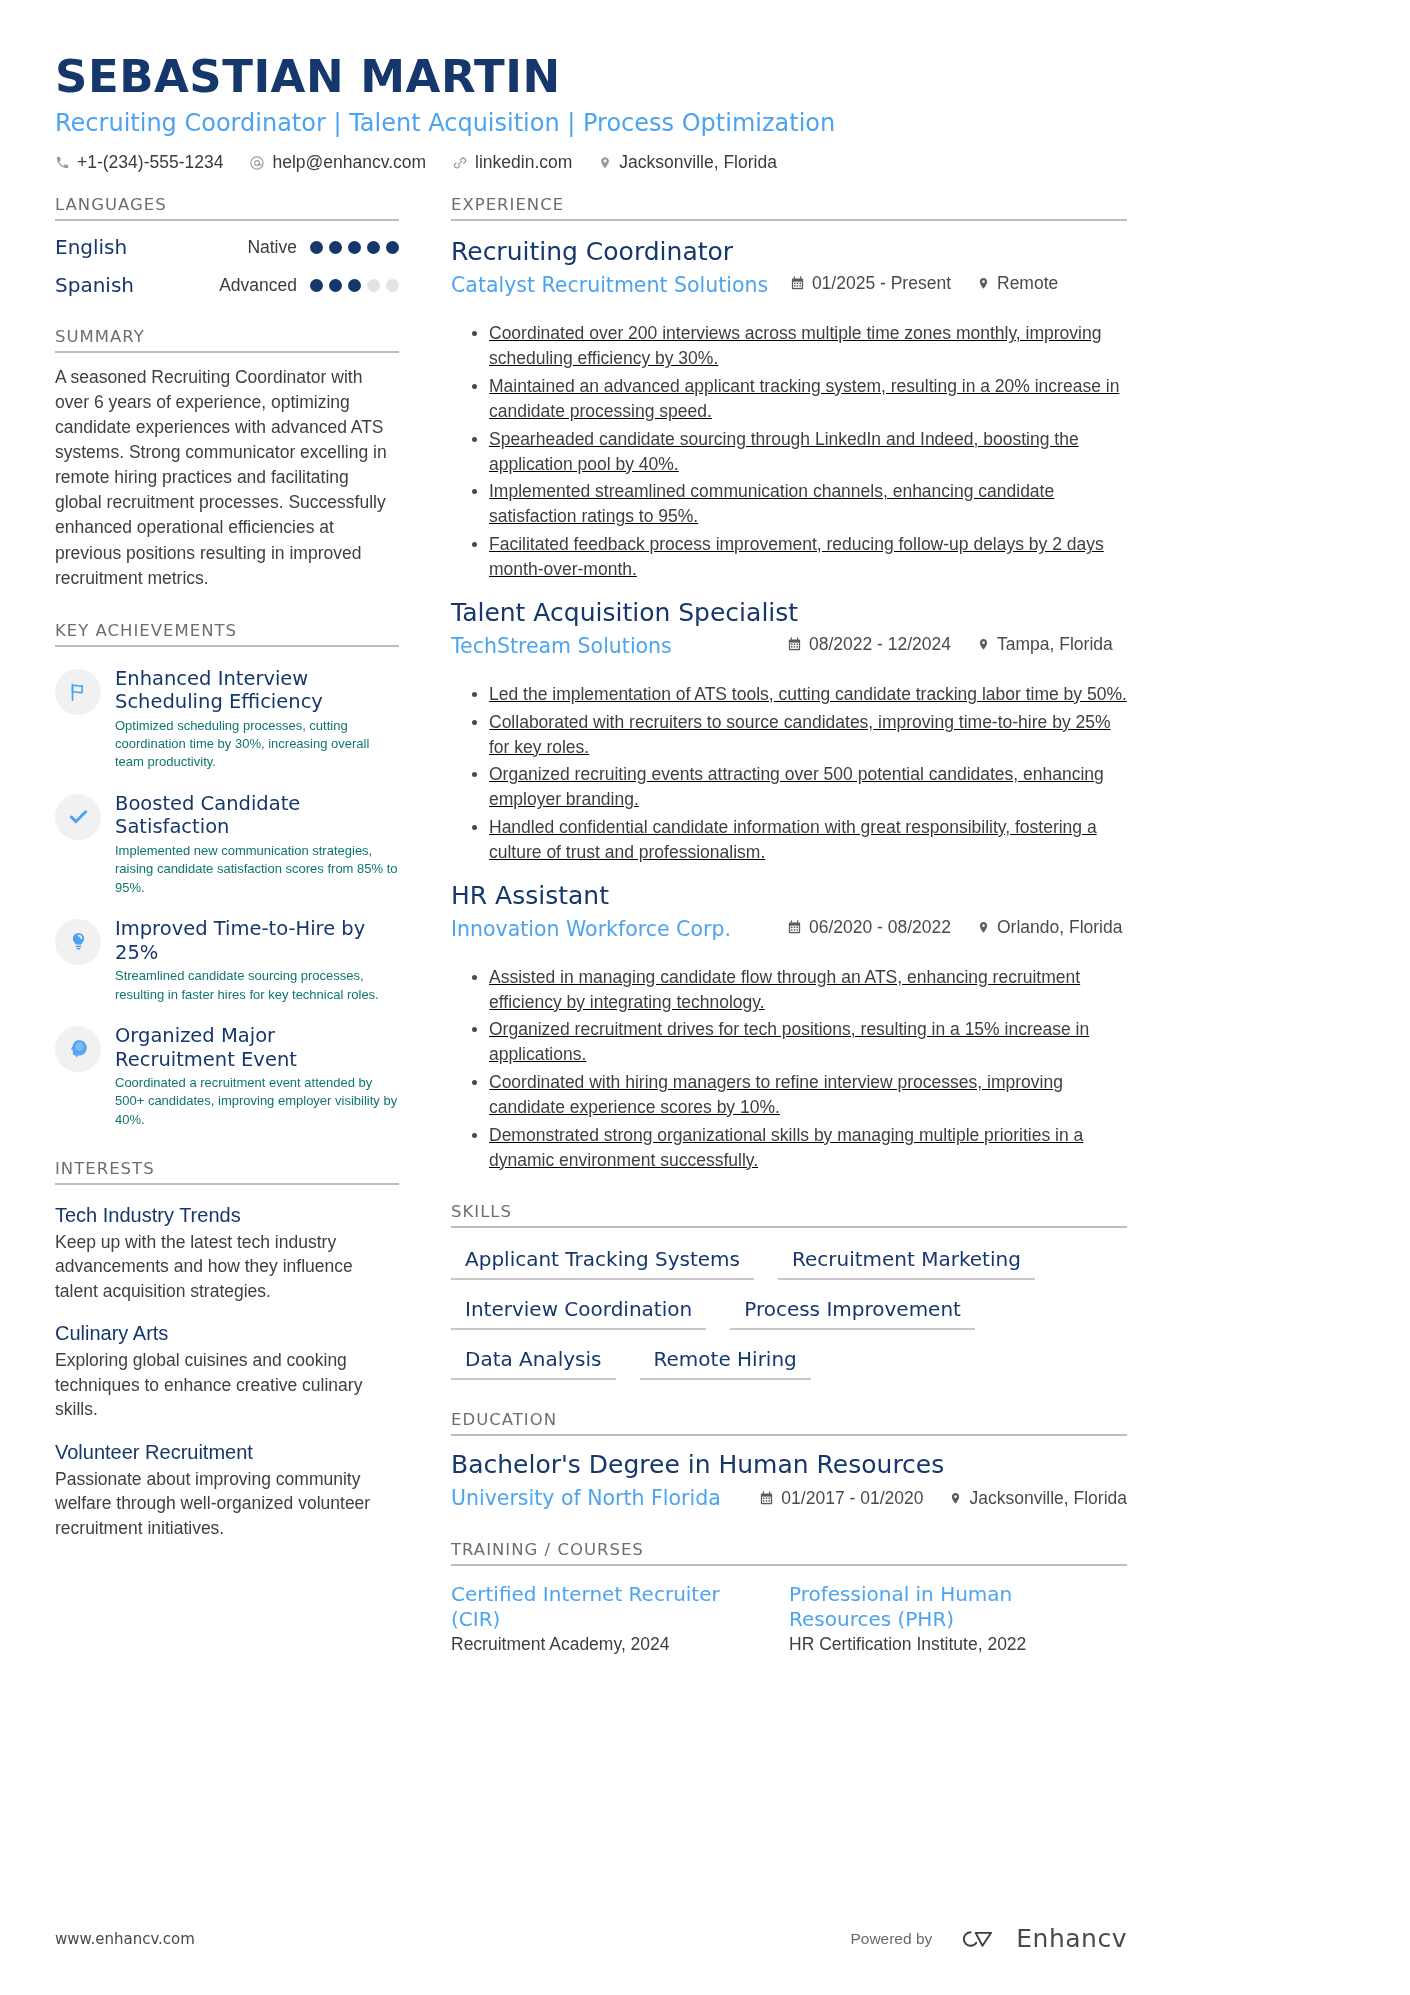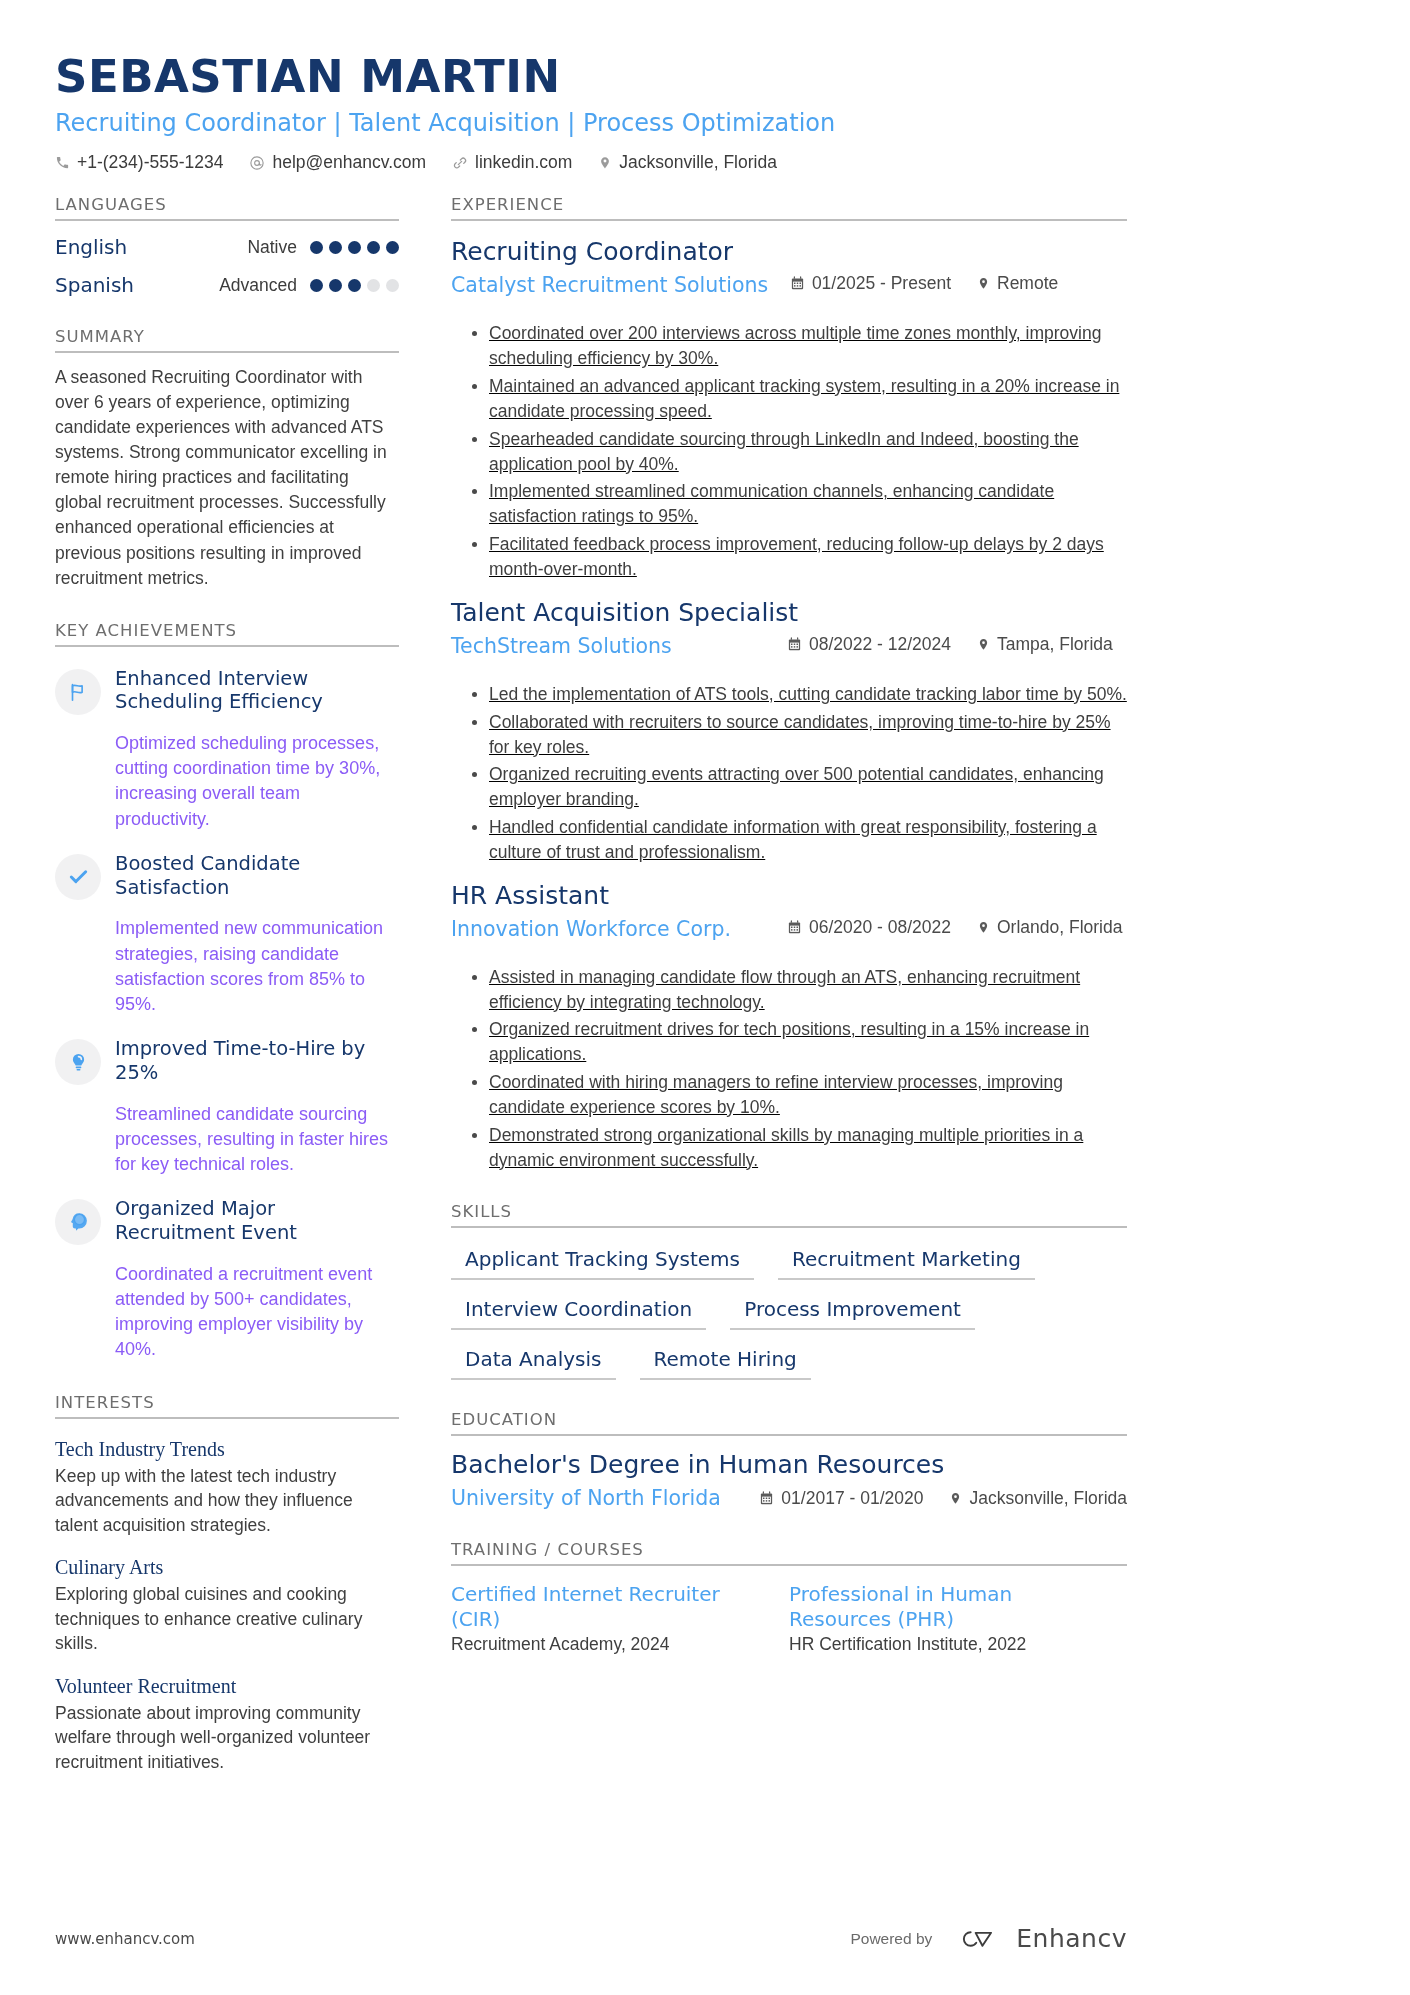--- a/index.html
+++ b/index.html
@@ -131,30 +131,30 @@
     margin-top: 2px;
   }
   .ach-body { flex: 1 1 auto; }
   .ach-t {
     font-family: "DejaVu Sans", sans-serif;
     font-size: 19.5px;
     color: #16376b;
     line-height: 1.22;
   }
   .ach-d {
-    font-size: 18px;
+    font-size: 13px;
     line-height: 1.40;
-    color: #8b5cf6;
-    margin-top: 17px;
+    color: #0f766e;
+    margin-top: 3px;
   }
 
   
   .int { margin-top: 18px; }
   .int-t {
-    font-family: Liberation Serif, serif;
+    font-family: Liberation Sans, sans-serif;
     font-size: 20px;
     color: #16376b;
     line-height: 1.2;
   }
   .int-d {
     font-size: 17.5px;
     line-height: 1.40;
     color: #3f3f3f;
     margin-top: 3px;
   }

